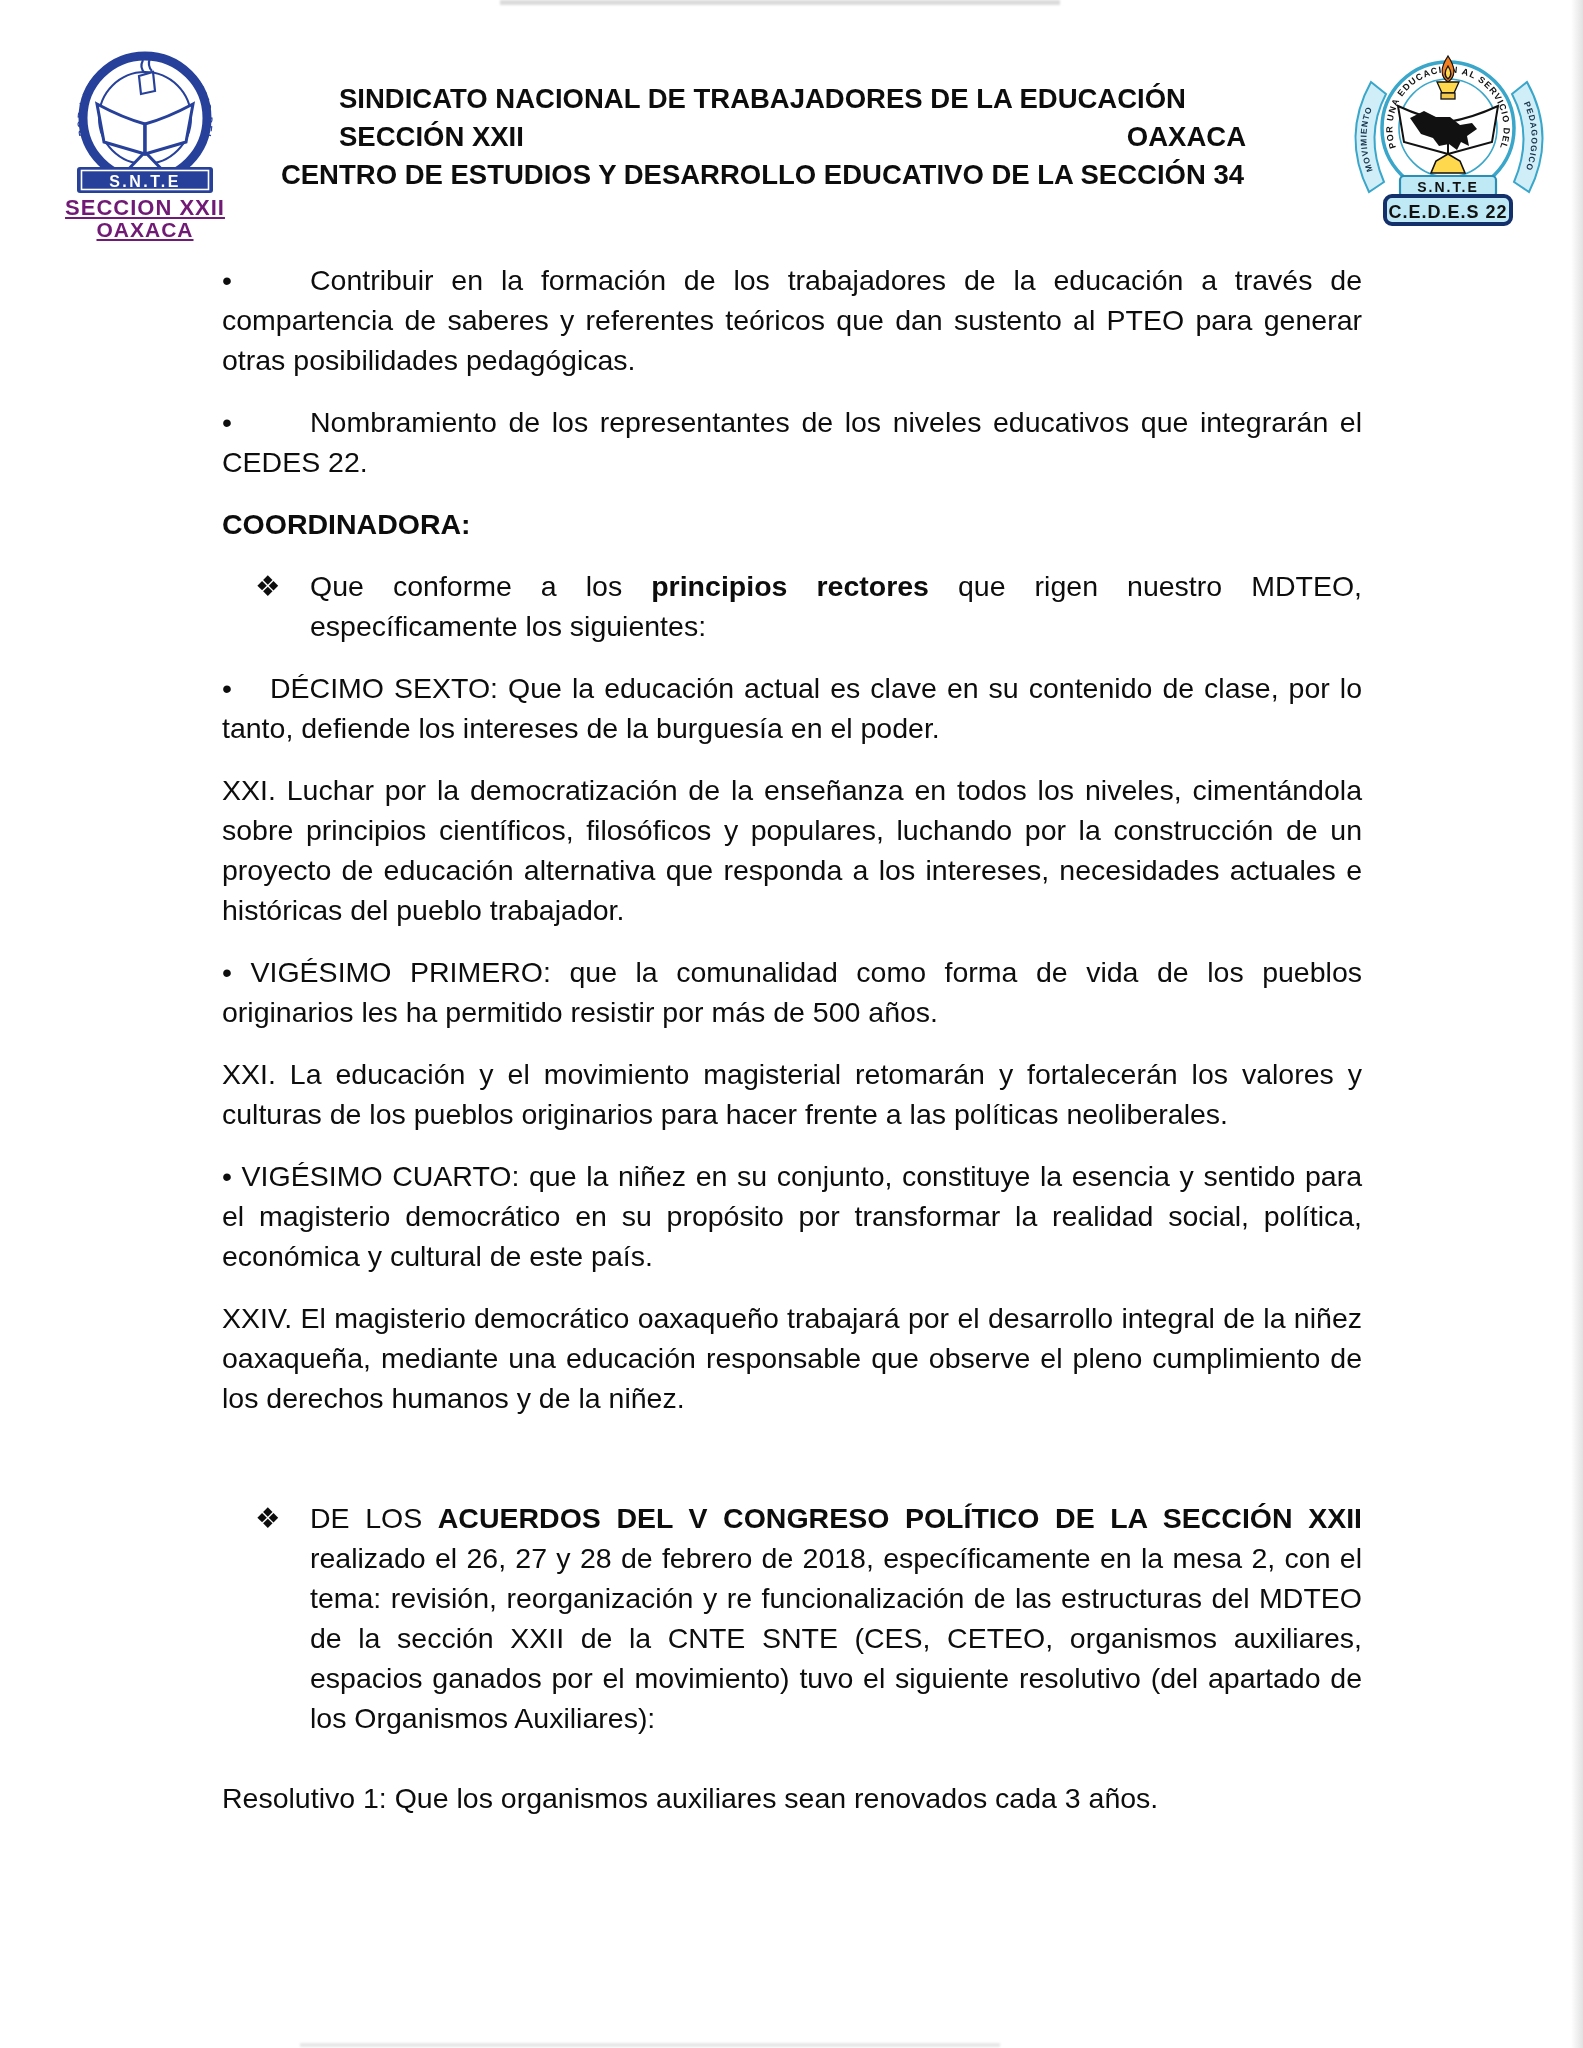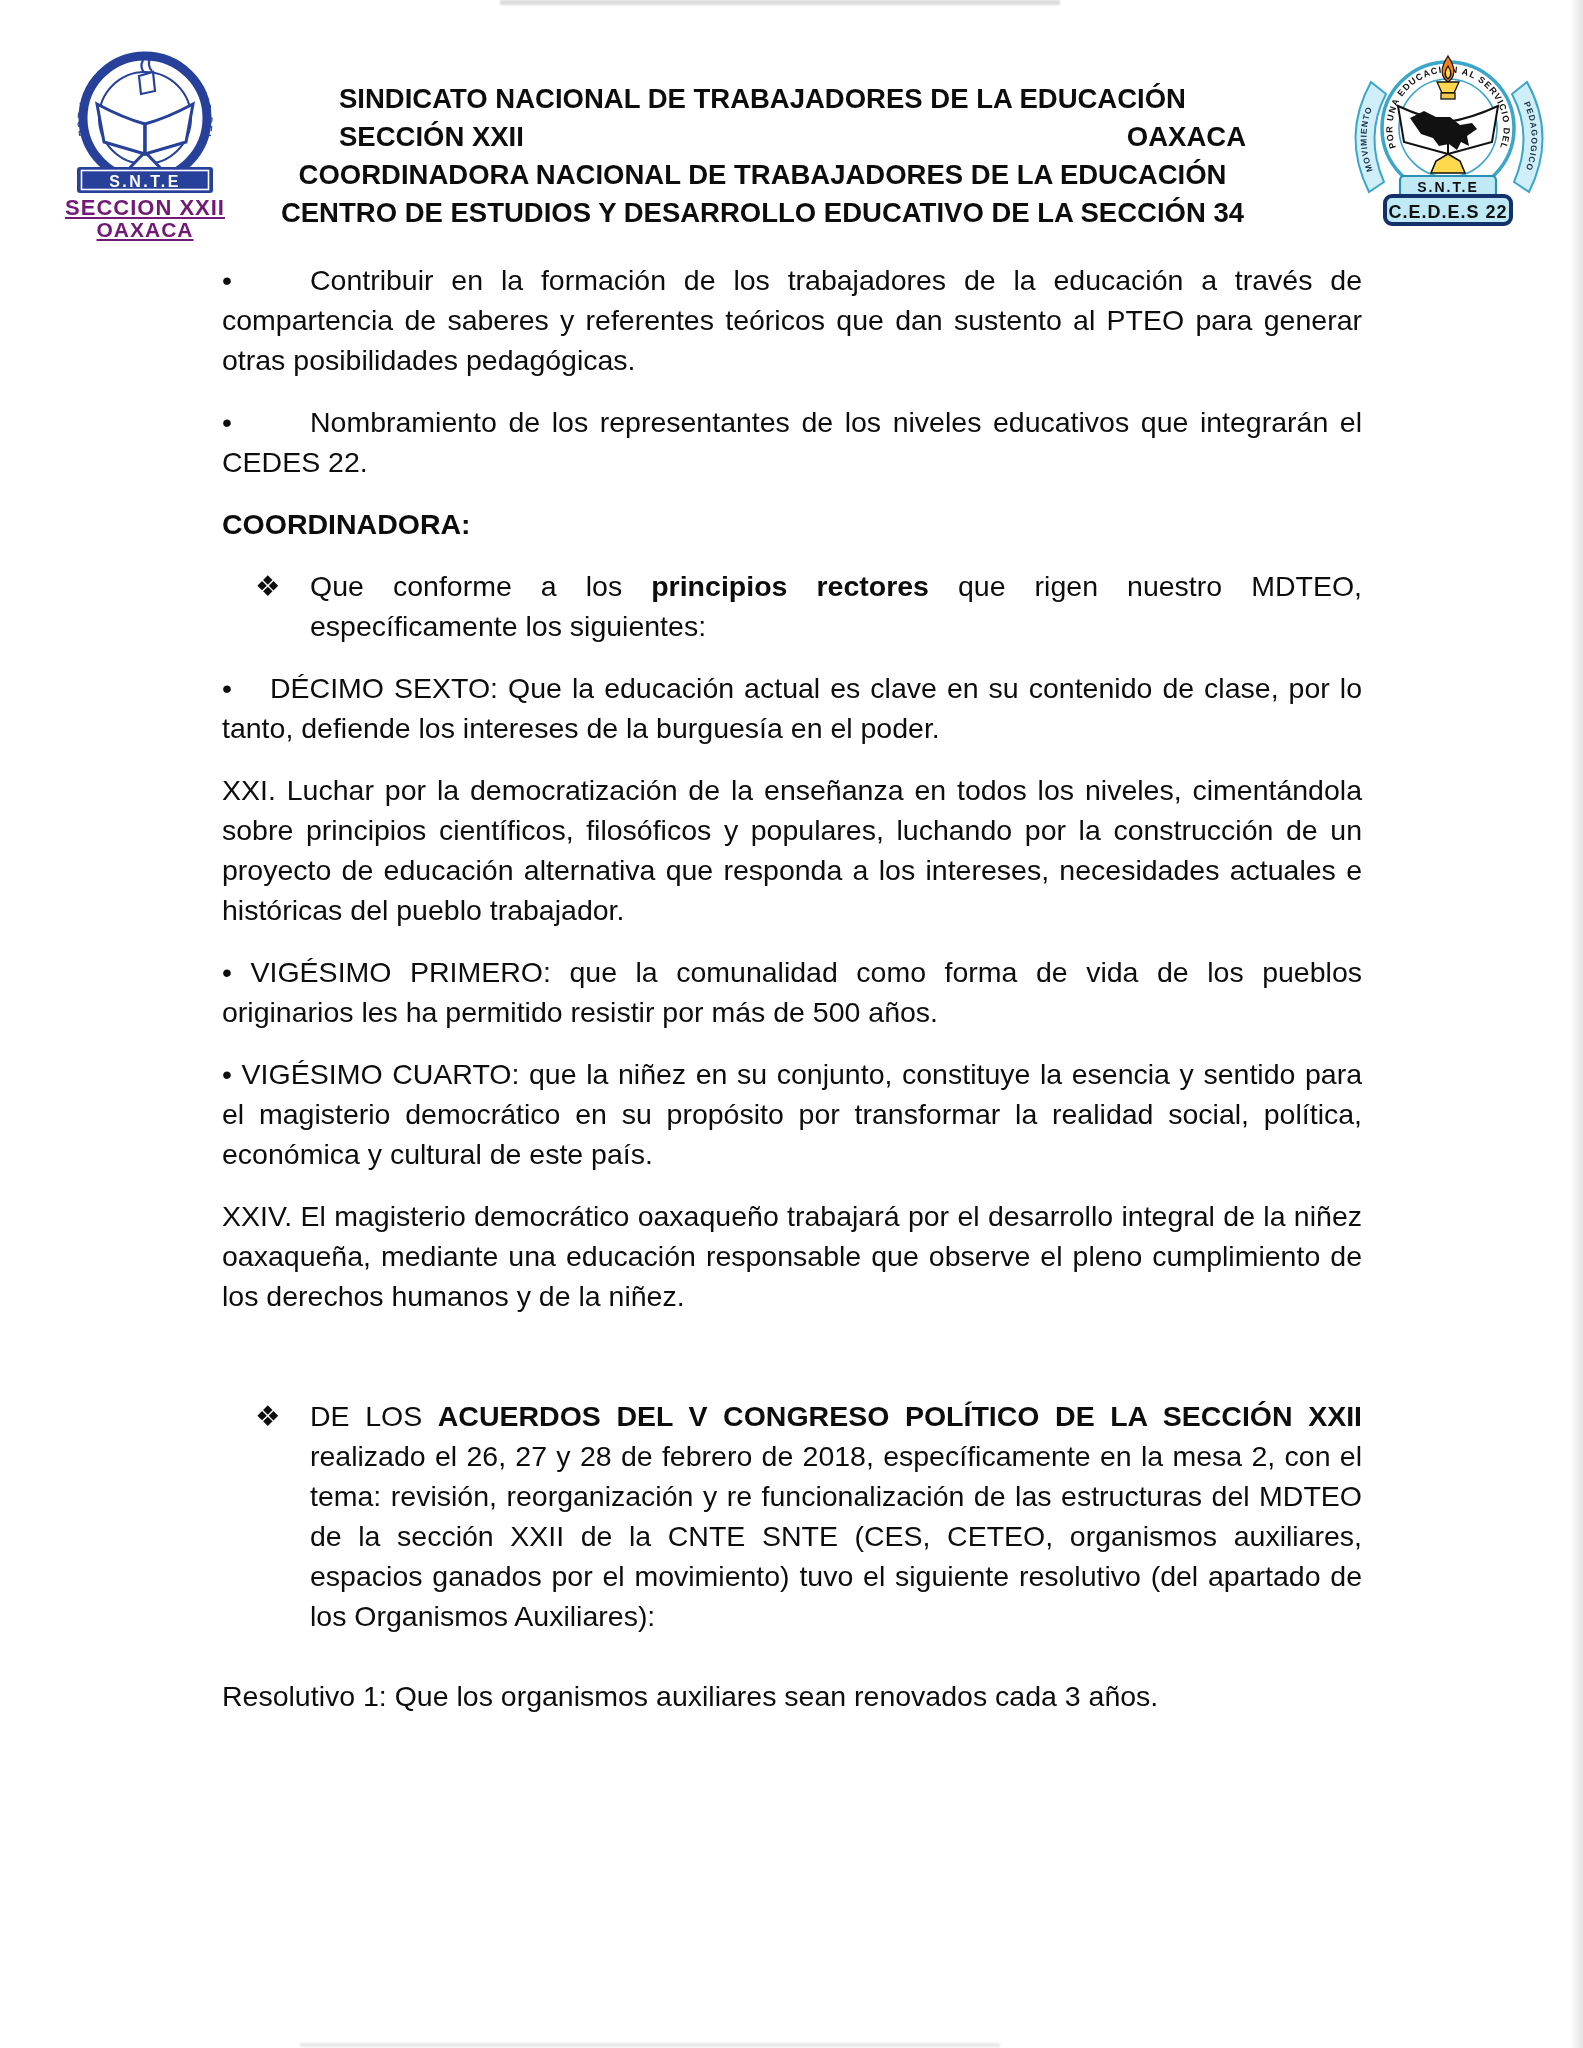--- a/index.html
+++ b/index.html
@@ -86,21 +86,20 @@
         <div class="cap2">OAXACA</div>
       </div>
     </div>
 
     <div class="header-text">
       <div>SINDICATO NACIONAL DE TRABAJADORES DE LA EDUCACIÓN</div>
       <div class="h-spread">
         <span>SECCIÓN XXII</span>
         <span>OAXACA</span>
       </div>
-      <div>COORDINADORA NACIONAL DE TRABAJADORES DE LA EDUCACIÓN</div>
       <div>CENTRO DE ESTUDIOS Y DESARROLLO EDUCATIVO DE LA SECCIÓN 34</div>
     </div>
 
     <div class="logo-right">
       <svg width="222" height="190" viewBox="0 0 222 190">
         <defs>
           <path id="arcR" d="M60,112 A55.5,55.5 0 1 1 160,112" fill="none"></path>
           <path id="wingLpath" d="M38,138 Q18,95 40,56" fill="none"></path>
           <path id="wingRpath" d="M182,56 Q204,95 184,138" fill="none"></path>
         </defs>
@@ -161,20 +160,21 @@
     <div class="para-diamond">
       <span class="diamond-bullet">❖</span><span>Que conforme a los </span><span class="b">principios rectores</span><span> que rigen nuestro MDTEO, específicamente los siguientes:</span>
     </div>
 
     <p><span>•</span><span class="tab-mid"></span><span>DÉCIMO SEXTO: Que la educación actual es clave en su contenido de clase, por lo tanto, defiende los intereses de la burguesía en el poder.</span></p>
 
     <p>XXI. Luchar por la democratización de la enseñanza en todos los niveles, cimentándola sobre principios científicos, filosóficos y populares, luchando por la construcción de un proyecto de educación alternativa que responda a los intereses, necesidades actuales e históricas del pueblo trabajador.</p>
 
     <p><span>•</span> <span>VIGÉSIMO PRIMERO: que la comunalidad como forma de vida de los pueblos originarios les ha permitido resistir por más de 500 años.</span></p>
 
+    <p>XXI. La educación y el movimiento magisterial retomarán y fortalecerán los valores y culturas de los pueblos originarios para hacer frente a las políticas neoliberales.</p>
 
     <p><span>•</span> <span>VIGÉSIMO CUARTO: que la niñez en su conjunto, constituye la esencia y sentido para el magisterio democrático en su propósito por transformar la realidad social, política, económica y cultural de este país.</span></p>
 
     <p>XXIV. El magisterio democrático oaxaqueño trabajará por el desarrollo integral de la niñez oaxaqueña, mediante una educación responsable que observe el pleno cumplimiento de los derechos humanos y de la niñez.</p>
 
     <div class="para-diamond gap-before-acuerdos after-acuerdos">
       <span class="diamond-bullet">❖</span><span>DE LOS </span><span class="b">ACUERDOS DEL V CONGRESO POLÍTICO DE LA SECCIÓN XXII</span><span> realizado el 26, 27 y 28 de febrero de 2018, específicamente en la mesa 2, con el tema: revisión, reorganización y re funcionalización de las estructuras del MDTEO de la sección XXII de la CNTE SNTE (CES, CETEO, organismos auxiliares, espacios ganados por el movimiento) tuvo el siguiente resolutivo (del apartado de los Organismos Auxiliares):</span>
     </div>
 
     <p>Resolutivo 1: Que los organismos auxiliares sean renovados cada 3 años.</p>

